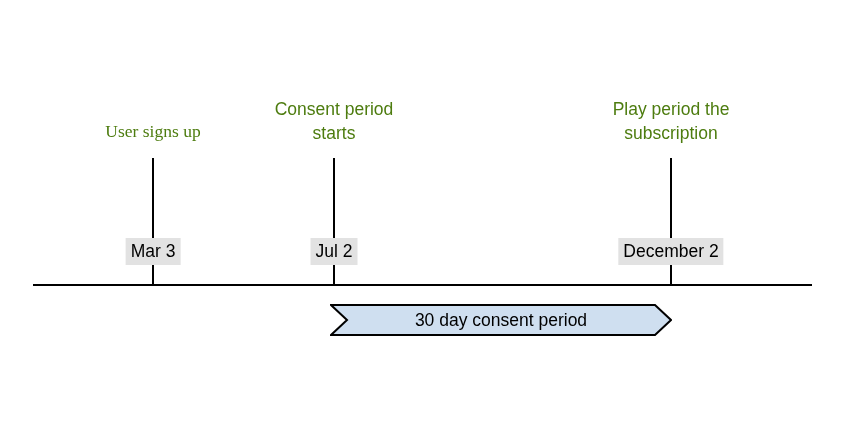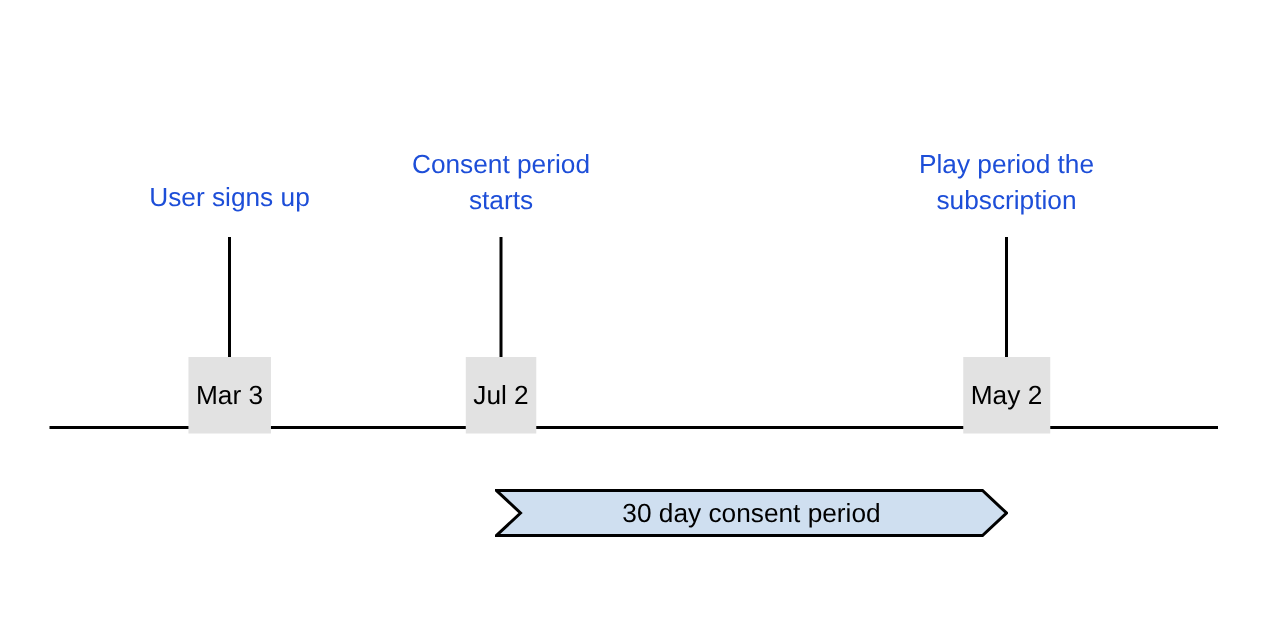--- a/index.html
+++ b/index.html
@@ -49,47 +49,48 @@
 
   .event-label {
     position: absolute;
     top: 97px;
     left: 50%;
     transform: translateX(-50%);
     width: 240px;
     text-align: center;
     font-size: 17.5px;
     line-height: 24px;
-    color: #1d4ed8;
+    color: #4d7c0f;
     white-space: pre-line;
   }
 
   .event-label.one-line {
     top: 119px;
+    font-family: Liberation Serif, serif;
   }
 
   .event-date {
     position: absolute;
     top: 238px;
     left: 50%;
     transform: translateX(-50%);
     background: #e2e2e2;
     color: #000000;
     font-size: 17.5px;
     line-height: 27px;
     height: 27px;
-    padding: 12px 5px;
+    padding: 0 5px;
     white-space: nowrap;
   }
 
   
   .period-banner {
     position: absolute;
     left: 330px;
-    top: 326px;
+    top: 304px;
     width: 342px;
     height: 32px;
   }
 
   .period-banner svg {
     position: absolute;
     left: 0;
     top: 0;
     display: block;
   }
@@ -124,21 +125,21 @@
     <div class="event-tick"></div>
     <div class="event-label">Consent period
 starts</div>
     <div class="event-date">Jul 2</div>
   </div>
 
   <div class="event" style="left:671px;">
     <div class="event-tick"></div>
     <div class="event-label">Play period the
 subscription</div>
-    <div class="event-date">May 2</div>
+    <div class="event-date">December 2</div>
   </div>
 
   <div class="period-banner">
     <svg width="342" height="32" viewBox="0 0 342 32">
       <polygon points="1,1 325,1 341,16 325,31 1,31 17,16" fill="#cfdff0" stroke="#000000" stroke-width="2" stroke-linejoin="miter"></polygon>
     </svg>
     <div class="period-banner-label">30 day consent period</div>
   </div>
 
 </div>

